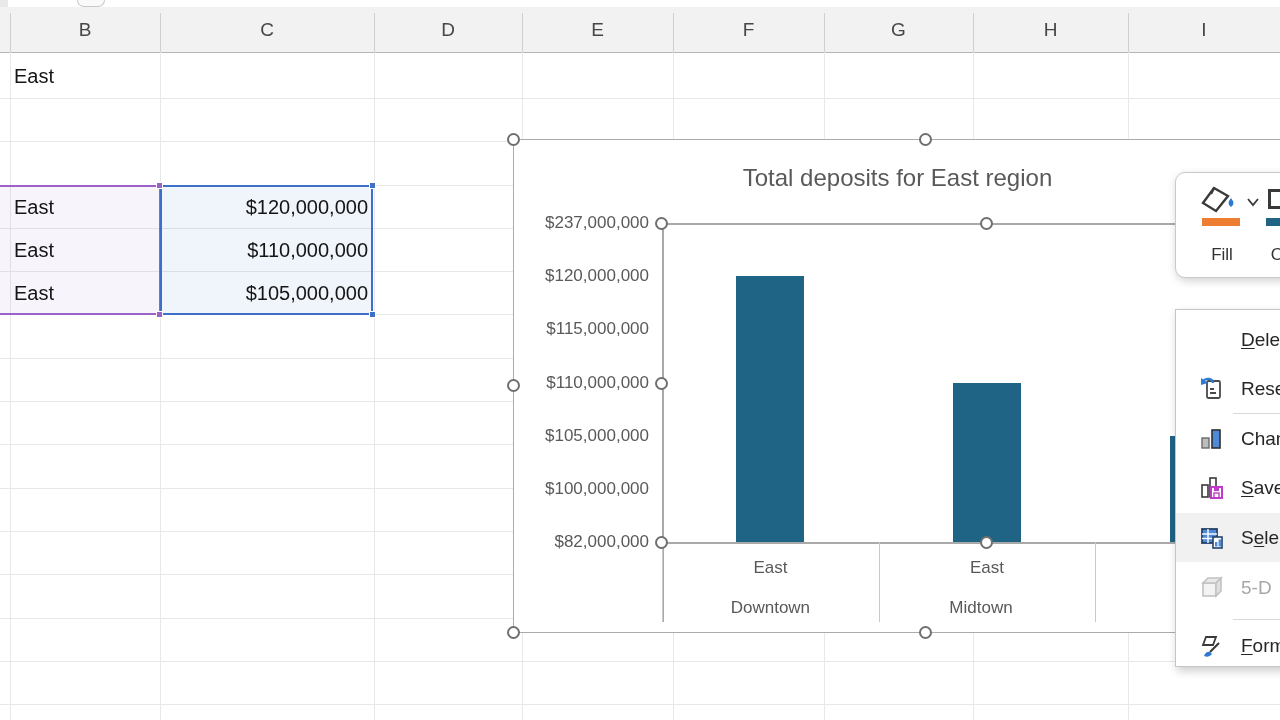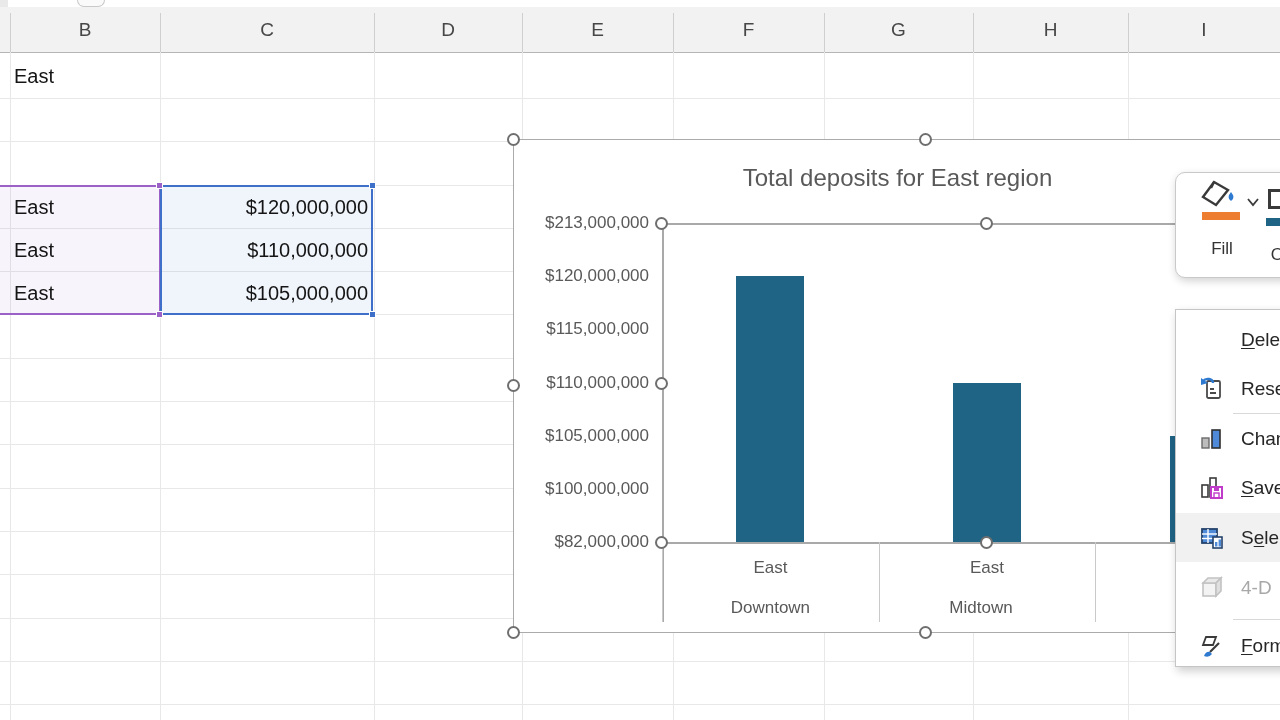--- a/index.html
+++ b/index.html
@@ -117,21 +117,21 @@
   <div class="abs celltext val" style="left:160px;top:236px;width:208px">$110,000,000</div>
   <div class="abs celltext val" style="left:160px;top:279px;width:208px">$105,000,000</div>
 
   <div class="abs chart" id="chart">
     <div class="abs chart-title">Total deposits for East region</div>
 
     <div class="abs pline" style="left:148px;top:83px;width:619px;height:1.5px"></div>
     <div class="abs pline" style="left:148px;top:83px;width:1.5px;height:399px"></div>
     <div class="abs pline" style="left:148px;top:402px;width:619px;height:1.5px"></div>
     <div id="plot-dyn">
-        <div class="ytick" style="left:0;top:73.0px">$213,000,000</div>
+        <div class="ytick" style="left:0;top:73.0px">$237,000,000</div>
         <div class="ytick" style="left:0;top:126.2px">$120,000,000</div>
         <div class="ytick" style="left:0;top:179.3px">$115,000,000</div>
         <div class="ytick" style="left:0;top:232.5px">$110,000,000</div>
         <div class="ytick" style="left:0;top:285.7px">$105,000,000</div>
         <div class="ytick" style="left:0;top:338.8px">$100,000,000</div>
         <div class="ytick" style="left:0;top:392.0px">$82,000,000</div>
         <div class="bar" style="left:222.4px;top:136.2px;width:68px;height:265.8px;background:#1F6385"></div>
         <div class="bar" style="left:439.0px;top:242.5px;width:68px;height:159.5px;background:#1F6385"></div>
         <div class="bar" style="left:655.8px;top:295.7px;width:68px;height:106.3px;background:#1F6385"></div>
         <div class="catlab" style="left:166.4px;top:418px;width:180px">East</div>
@@ -152,21 +152,21 @@
     <div class="handle" style="left:466px;top:396px"></div>
   </div>
 
   <div class="abs handle" style="left:507px;top:133px"></div>
   <div class="abs handle" style="left:919px;top:133px"></div>
   <div class="abs handle" style="left:507px;top:379px"></div>
   <div class="abs handle" style="left:507px;top:626px"></div>
   <div class="abs handle" style="left:919px;top:626px"></div>
 
   <div class="abs minibar">
-    <div class="abs" style="left:18px;top:0;width:66px;height:90px">
+    <div class="abs" style="left:18px;top:6px;width:66px;height:90px">
       <svg style="position:absolute;left:6px;top:6px" width="40" height="34" viewBox="0 0 40 34">
         <path d="M14 3 L28 11 L16 26 L3 18 Z" fill="#fff" stroke="#3A3A3A" stroke-width="2.4"></path>
         <path d="M14 3 L11 9" stroke="#3A3A3A" stroke-width="2.4" fill="none"></path>
         <path d="M31 13 q5 6 0 9 q-5 -3 0 -9" fill="#2E7AD1"></path>
       </svg>
       <div class="swatch" style="left:8px;top:39px;width:38px;background:#ED7D31"></div>
       <div class="mb-label" style="left:0;width:56px">Fill</div>
     </div>
     <svg style="position:absolute;left:70px;top:24px" width="14" height="10" viewBox="0 0 14 10">
       <polyline points="2,2 7,8 12,2" fill="none" stroke="#3A3A3A" stroke-width="1.8"></polyline>
@@ -235,21 +235,21 @@
       <div class="txt"><span>S</span><span class="u">e</span><span>le</span></div>
     </div>
 
     <div class="mi dis" style="top:253px">
       <div class="gutter"></div>
       <svg class="ic" viewBox="0 0 26 26">
         <rect x="4" y="8" width="13" height="13" fill="#F3F3F3" stroke="#C2C2C2" stroke-width="1.6"></rect>
         <polygon points="4,8 9,3 22,3 17,8" fill="#E9E9E9" stroke="#C2C2C2" stroke-width="1.6"></polygon>
         <polygon points="17,8 22,3 22,16 17,21" fill="#DFDFDF" stroke="#C2C2C2" stroke-width="1.6"></polygon>
       </svg>
-      <div class="txt"><span>4-D</span><span class="u"></span><span></span></div>
+      <div class="txt"><span>5-D</span><span class="u"></span><span></span></div>
     </div>
 
     <div class="msep" style="top:309px"></div>
 
     <div class="mi" style="top:311px">
       <div class="gutter"></div>
       <svg class="ic" viewBox="0 0 26 26">
         <path d="M7 4 L17 4 L14 12 L4 12 Z" fill="#fff" stroke="#3A3A3A" stroke-width="1.8"></path>
         <path d="M20 10 L11 19" stroke="#3A3A3A" stroke-width="2.2"></path>
         <path d="M11 19 q-4 -1 -6 4 q5 2 8 -2 z" fill="#2E7AD1"></path>

